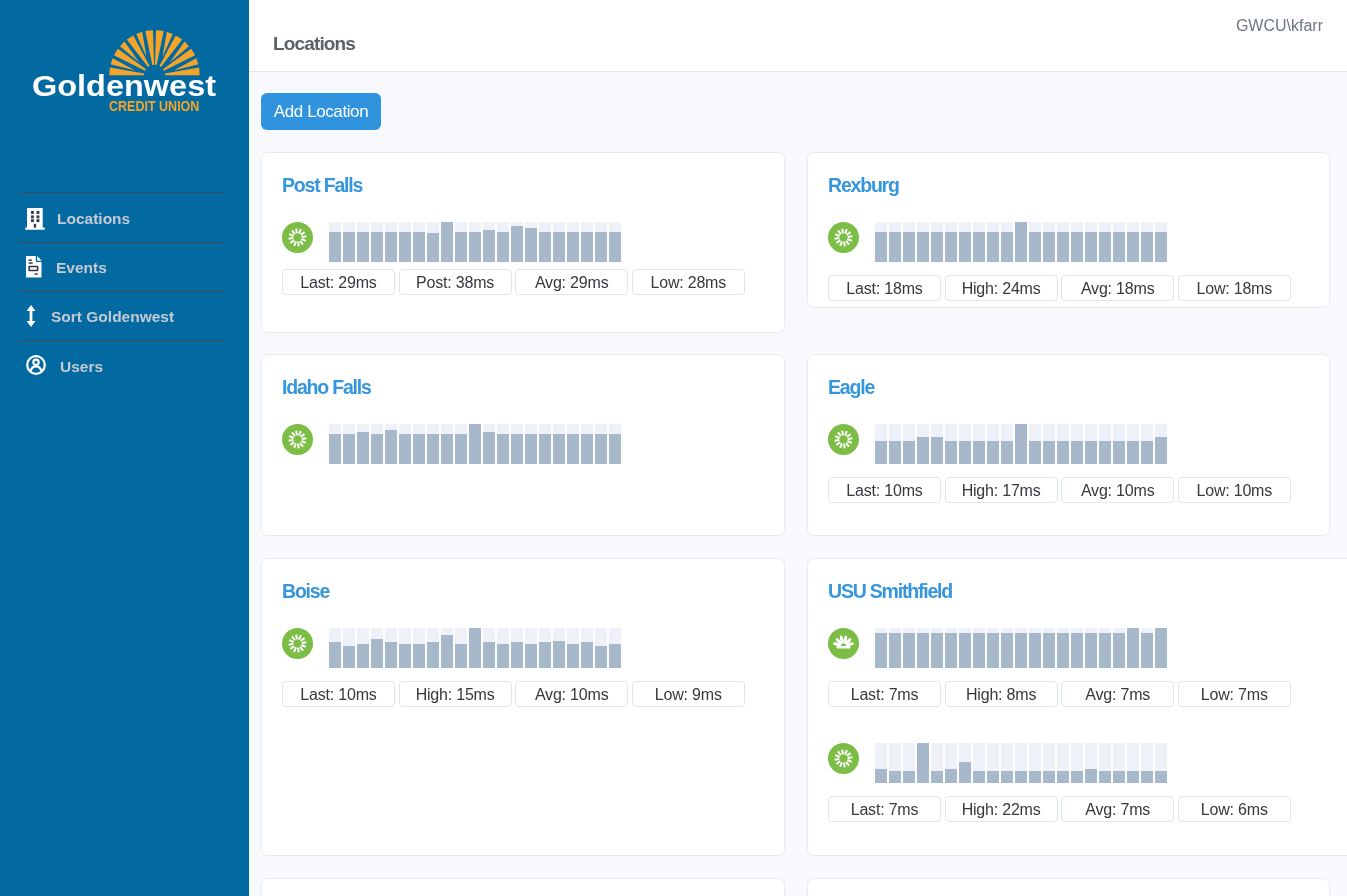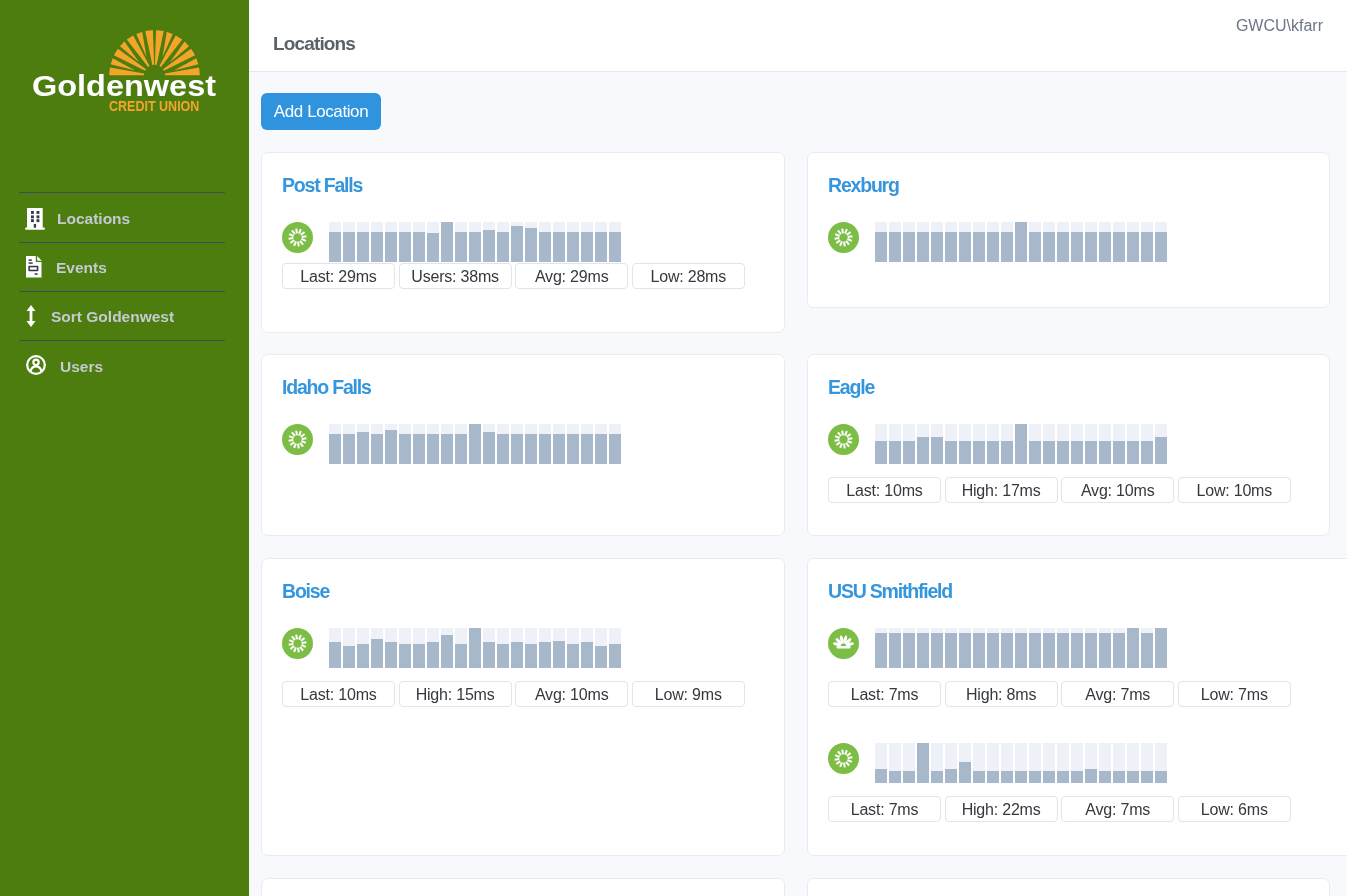--- a/index.html
+++ b/index.html
@@ -1,16 +1,16 @@
 <!DOCTYPE html>
 <html><head><meta charset="utf-8"><title>Branch Monitoring</title>
 <style>
 * { margin:0; padding:0; box-sizing:border-box; }
 html,body { width:1347px; height:896px; overflow:hidden; font-family:"Liberation Sans",sans-serif; background:#f7f9fc; }
-#side { position:absolute; left:0; top:0; width:249px; height:896px; background:#4d7c0f; z-index:5; }
+#side { position:absolute; left:0; top:0; width:249px; height:896px; background:#0369a1; z-index:5; }
 #bm { position:absolute; left:29px; top:129px; width:189px; height:33px; background:#3b4451; border:1px solid #4b5462; border-radius:4px; color:#ced4db; font-weight:bold; font-size:15.5px; letter-spacing:-0.2px; text-align:center; line-height:31px; }
 .ndiv { position:absolute; left:19px; width:206px; height:1px; background:#414b58; }
 .nlab { position:absolute; color:#c5cbd3; font-size:15.5px; font-weight:bold; }
 #head { position:absolute; left:249px; top:0; width:1098px; height:72px; background:#fff; border-bottom:1px solid #e4e8ec; }
 #head h1 { position:absolute; left:24px; top:33px; font-size:19px; letter-spacing:-0.85px; color:#5a6268; font-weight:bold; }
 #user { position:absolute; right:24px; top:17px; font-size:16px; color:#6b7686; }
 #addbtn { position:absolute; left:261px; top:93px; width:120px; height:37px; background:#2f94dd; border-radius:6px; color:#fff; font-size:17px; letter-spacing:-0.4px; text-align:center; line-height:37px; }
 .card { position:absolute; background:#fff; border:1px solid #e9ecef; border-radius:7px; }
 .ctitle { position:absolute; left:20px; top:21px; font-size:19.5px; letter-spacing:-1.2px; font-weight:bold; color:#3596dd; }
 .mico { position:absolute; left:20px; width:31px; height:31px; }
@@ -147,23 +147,23 @@
       <div class="bar">
         <i style="height:30.5px"></i>
       </div>
       <div class="bar">
         <i style="height:30.5px"></i>
       </div>
       <div class="bar">
         <i style="height:30.5px"></i>
       </div>
     </div>
-    <div class="chips" style="top:110px">
+    <div class="chips" style="top:116px">
       <div class="chip">Last: 29ms</div>
-      <div class="chip">Users: 38ms</div>
+      <div class="chip">Post: 38ms</div>
       <div class="chip">Avg: 29ms</div>
       <div class="chip">Low: 28ms</div>
     </div>
   </div>
 <div class="card" style="left:807px;top:152px;width:523px;height:156px">
     <div class="ctitle">Rexburg</div>
     <div class="mico" style="top:69px"><svg width="31" height="31" viewBox="0 0 31 31">
         <circle cx="15.5" cy="15.5" r="15.5" fill="#7cbd45"></circle>
         <g stroke="#fff" stroke-width="2.05">
           <line x1="19.66" y1="14.92" x2="24.41" y2="14.25"></line>
@@ -238,20 +238,26 @@
       <div class="bar">
         <i style="height:30px"></i>
       </div>
       <div class="bar">
         <i style="height:30px"></i>
       </div>
       <div class="bar">
         <i style="height:30px"></i>
       </div>
     </div>
+    <div class="chips" style="top:122px">
+      <div class="chip">Last: 18ms</div>
+      <div class="chip">High: 24ms</div>
+      <div class="chip">Avg: 18ms</div>
+      <div class="chip">Low: 18ms</div>
+    </div>
   </div>
 <div class="card" style="left:261px;top:354px;width:524px;height:182px">
     <div class="ctitle">Idaho Falls</div>
     <div class="mico" style="top:69px"><svg width="31" height="31" viewBox="0 0 31 31">
         <circle cx="15.5" cy="15.5" r="15.5" fill="#7cbd45"></circle>
         <g stroke="#fff" stroke-width="2.05">
           <line x1="19.66" y1="14.92" x2="24.41" y2="14.25"></line>
           <line x1="18.81" y1="12.91" x2="22.59" y2="9.96"></line>
           <line x1="17.07" y1="11.61" x2="18.87" y2="7.16"></line>
           <line x1="14.92" y1="11.34" x2="14.25" y2="6.59"></line>

